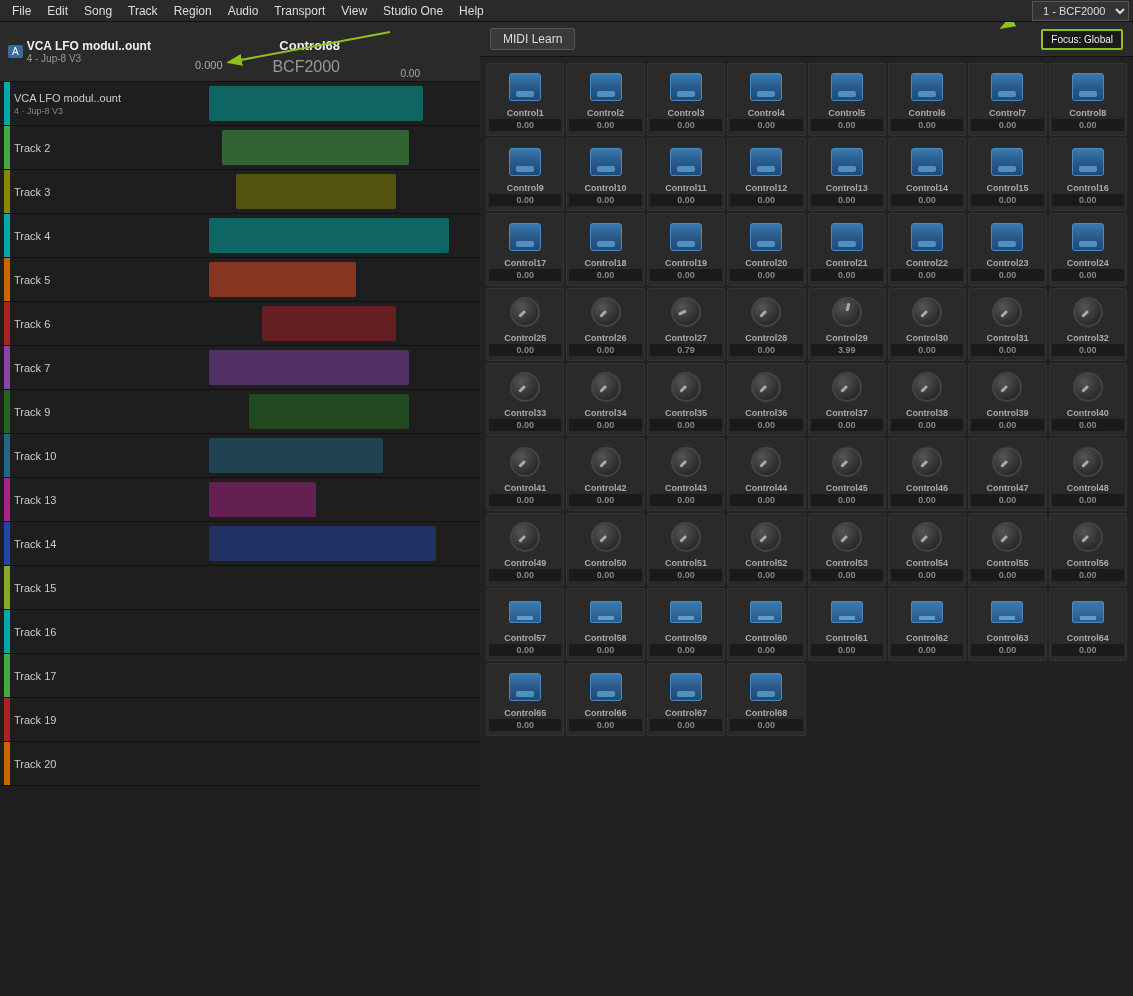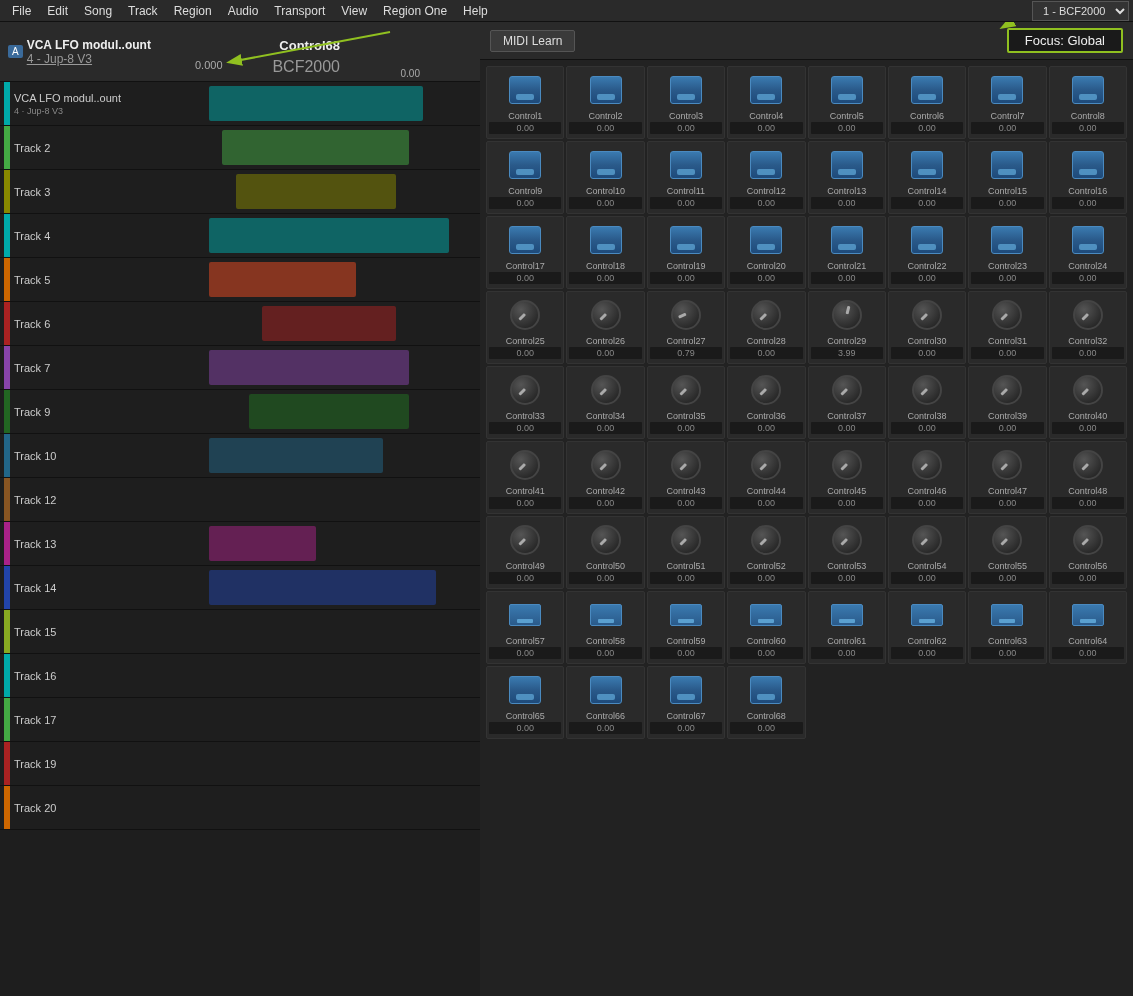--- a/index.html
+++ b/index.html
@@ -69,22 +69,21 @@
       display: flex;
       flex-direction: column;
     }
     .track-name {
       color: #eee;
       font-size: 12px;
       font-weight: bold;
     }
     .track-sub {
       color: #999;
-      font-size: 12px;
-      text-decoration: underline;
+      font-size: 10px;
     }
     .control-name-badge {
       position: absolute;
       right: 80px;
       top: 8px;
       color: #eee;
       font-size: 13px;
       font-weight: bold;
     }
     .control-sub {
@@ -171,34 +170,35 @@
       color: #ddd;
       padding: 3px 12px;
       font-size: 12px;
       cursor: pointer;
       border-radius: 2px;
     }
     .focus-badge {
       background: #1a1a1a;
       border: 2px solid #90c020;
       color: #eee;
-      padding: 3px 16px;
-      font-size: 13px;
+      padding: 3px 8px;
+      font-size: 10px;
       border-radius: 2px;
     }
 
     
     #controls-grid {
       flex: 1;
       overflow-y: auto;
       padding: 6px;
       display: grid;
       grid-template-columns: repeat(8, 1fr);
       gap: 2px;
       align-content: start;
+      font-weight: bold;
     }
 
     .ctrl-cell {
       display: flex;
       flex-direction: column;
       align-items: center;
       padding: 4px 2px;
       background: #2a2a2a;
       border: 1px solid #333;
       border-radius: 2px;
@@ -320,21 +320,21 @@
 
 <div id="menu-bar">
   <span class="menu-item">File</span>
   <span class="menu-item">Edit</span>
   <span class="menu-item">Song</span>
   <span class="menu-item">Track</span>
   <span class="menu-item">Region</span>
   <span class="menu-item">Audio</span>
   <span class="menu-item">Transport</span>
   <span class="menu-item">View</span>
-  <span class="menu-item">Region One</span>
+  <span class="menu-item">Studio One</span>
   <span class="menu-item">Help</span>
   <span style="flex:1"></span>
   <select class="device-selector">
     <option>1 - BCF2000</option>
   </select>
 </div>
 
 <div id="main">
 
   <div id="left-panel">
@@ -446,27 +446,20 @@
       <div class="track-row">
         <div class="track-color-bar tr-teal"></div>
         <div class="track-row-left">
             <div class="track-row-name">Track 10</div>
           </div>
         <div class="track-content">
           <div class="track-clip tr-teal" style="left:0;width:65%;opacity:0.5;"></div>
         </div>
       </div>
       <div class="track-row">
-        <div class="track-color-bar tr-brown"></div>
-        <div class="track-row-left">
-            <div class="track-row-name">Track 12</div>
-          </div>
-        <div class="track-content"></div>
-      </div>
-      <div class="track-row">
         <div class="track-color-bar tr-magenta"></div>
         <div class="track-row-left">
             <div class="track-row-name">Track 13</div>
           </div>
         <div class="track-content">
           <div class="track-clip" style="left:0;width:40%;background:#aa2288;opacity:0.5;position:absolute;top:4px;height:calc(100%-8px);border-radius:2px;"></div>
         </div>
       </div>
       <div class="track-row">
         <div class="track-color-bar tr-blue"></div>

